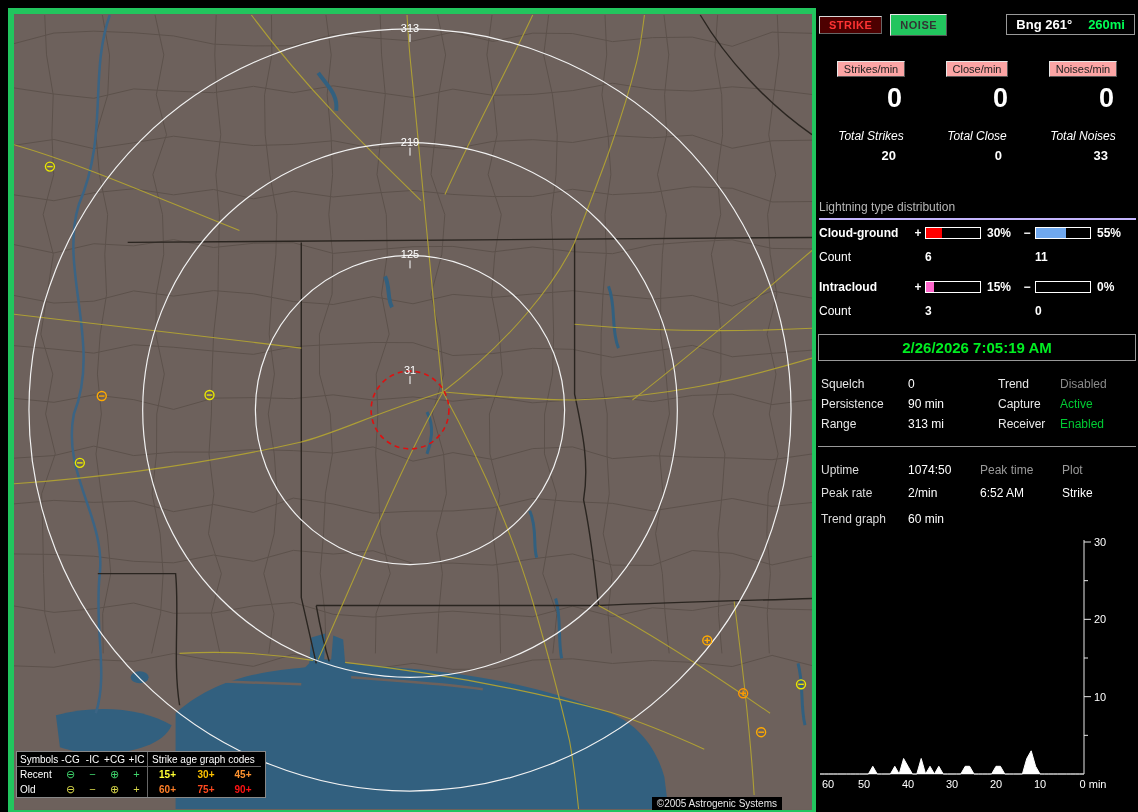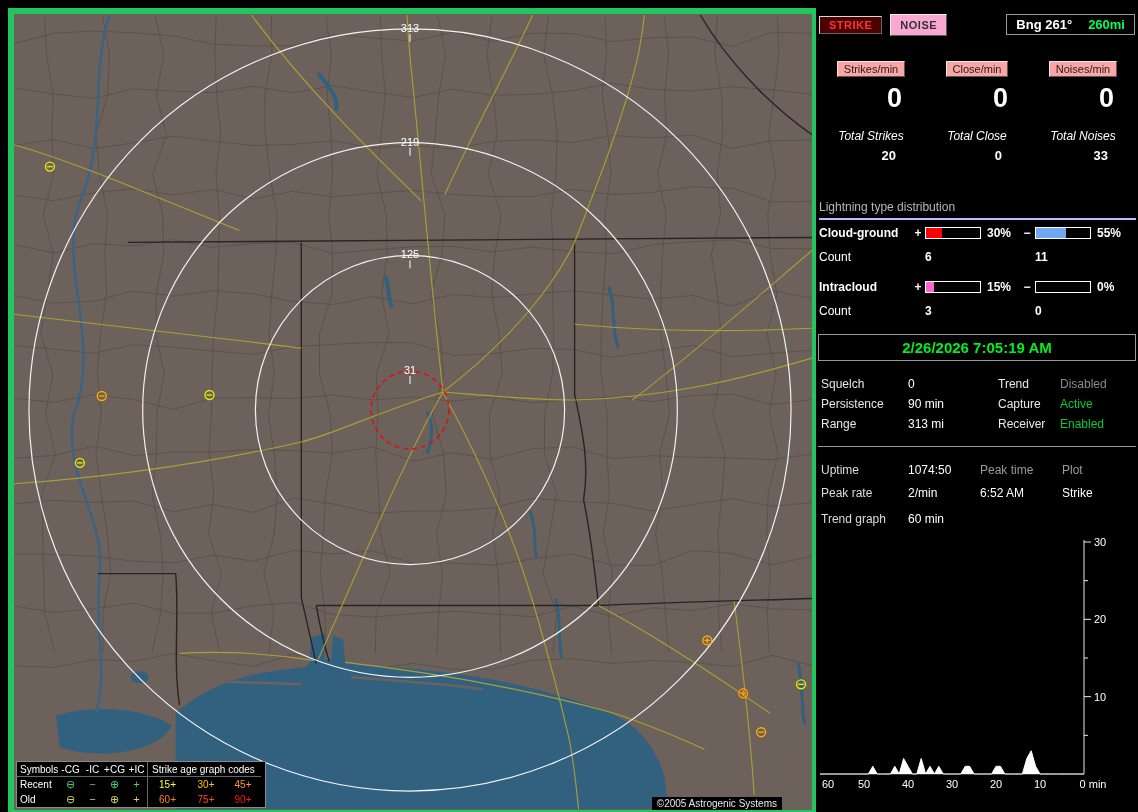--- a/index.html
+++ b/index.html
@@ -4,36 +4,36 @@
 <style>
   html,body{margin:0;padding:0;}
   body{width:1138px;height:812px;background:#000;font-family:"Liberation Sans",sans-serif;overflow:hidden;position:relative;}
 
   
   .map-area{position:absolute;left:8px;top:8px;width:798px;height:796px;border:6px solid #22c55e;background:#6d615c;cursor:crosshair;}
   #map-svg{display:block;width:100%;height:100%;}
   .copyright{position:absolute;right:30px;bottom:0;background:#000;color:#e8e8e8;font-size:10px;padding:1px 5px;}
 
   
-  .legend{position:absolute;left:2px;bottom:2px;width:248px;background:#000;border:1px solid #888;}
+  .legend{position:absolute;left:2px;bottom:12px;width:248px;background:#000;border:1px solid #888;}
   #legend-grid{display:grid;grid-template-columns:42px 23px 21px 23px 21px 40px 38px 36px;grid-auto-rows:15px;font-size:10px;line-height:15px;color:#fff;}
   .lg-h{border-bottom:1px solid #666;}
   .lg-left{text-align:left;padding-left:3px;white-space:nowrap;}
   .lg-c{text-align:center;}
   .lg-sym{font-size:11px;text-align:center;}
   .lg-age{padding-left:4px;border-left:1px solid #666;white-space:nowrap;}
-  .lg-agev{text-align:center;font-weight:normal;}
+  .lg-agev{text-align:center;font-weight:bold;}
   .lg-bl{border-left:1px solid #666;}
 
   
   .panel{position:absolute;left:816px;top:0;width:322px;height:812px;background:#000;color:#fff;font-size:12px;}
   .panel>*{position:absolute;}
   .toprow{top:14px;left:3px;right:3px;display:flex;align-items:center;gap:8px;height:21px;}
   .strike-btn{background:#4d0000;color:#ff3333;font-weight:bold;font-size:11px;border:1px solid;border-color:#d8d8d8 #666 #666 #d8d8d8;padding:2px 9px;letter-spacing:.5px;font-family:inherit;}
-  .noise-btn{background:#f9a8d4;color:#333;font-weight:bold;font-size:11px;border:1px solid;border-color:#e8e8e8 #555 #555 #e8e8e8;padding:4px 9px;letter-spacing:.5px;font-family:inherit;}
+  .noise-btn{background:#22c55e;color:#333;font-weight:bold;font-size:11px;border:1px solid;border-color:#e8e8e8 #555 #555 #e8e8e8;padding:4px 9px;letter-spacing:.5px;font-family:inherit;}
   .bng-box{margin-left:auto;border:1px solid #999;background:#000;display:flex;gap:16px;padding:2px 9px;font-weight:bold;font-size:13px;}
   .bng-range{color:#00ff55;}
 
   .crow{left:2px;right:2px;display:grid;grid-template-columns:1fr 1fr 1fr;}
   #counter-labels{top:61px;text-align:center;}
   .cbtn{background:#fca5a5;color:#222;font-size:11px;border:1px solid;border-color:#e8e8e8 #555 #555 #e8e8e8;padding:1px 6px;font-family:inherit;}
   #counter-values{top:83px;}
   .cval{font-size:27px;font-weight:bold;text-align:right;padding-right:22px;}
   #total-labels{top:129px;font-style:italic;}
   .tlab{font-size:12px;text-align:center;}

